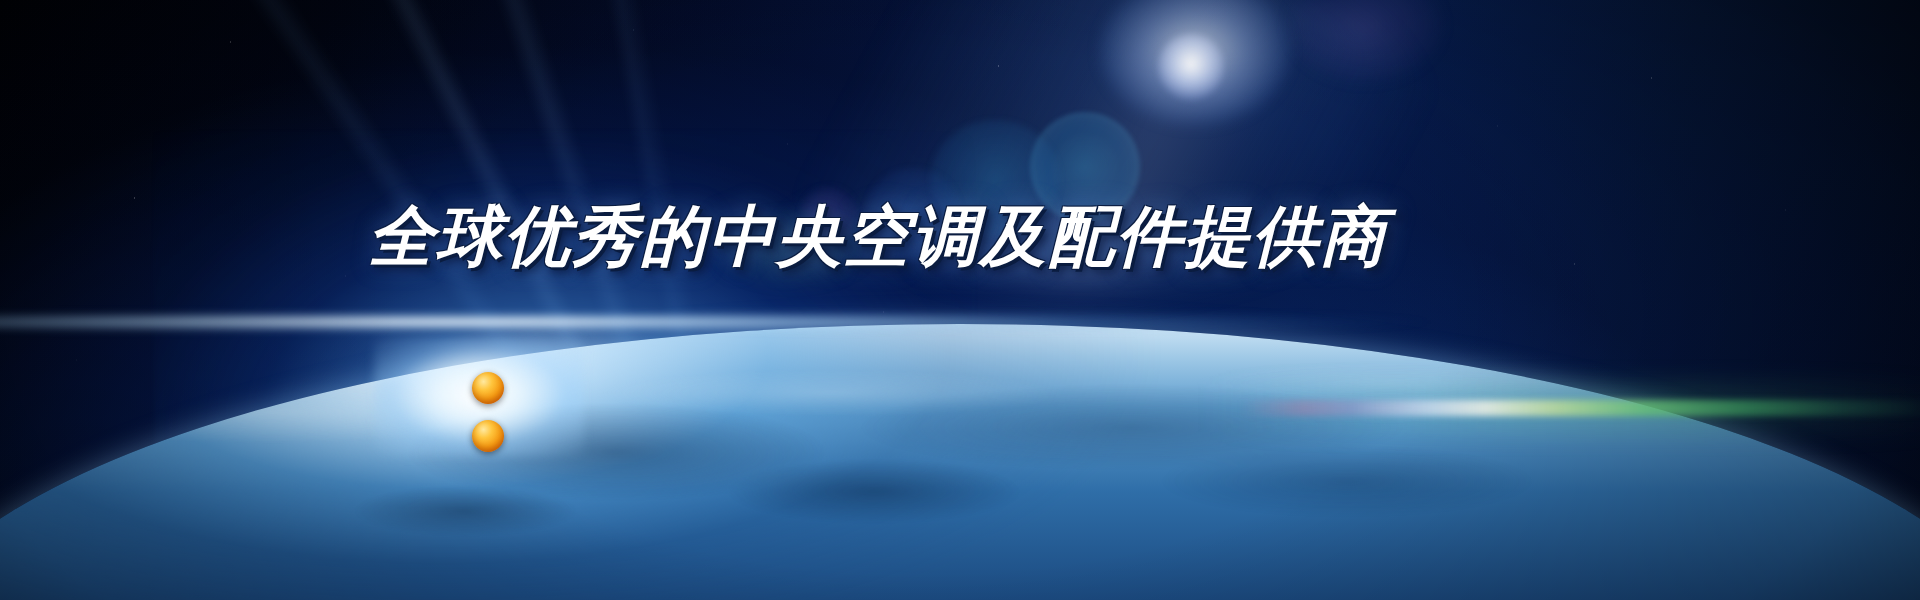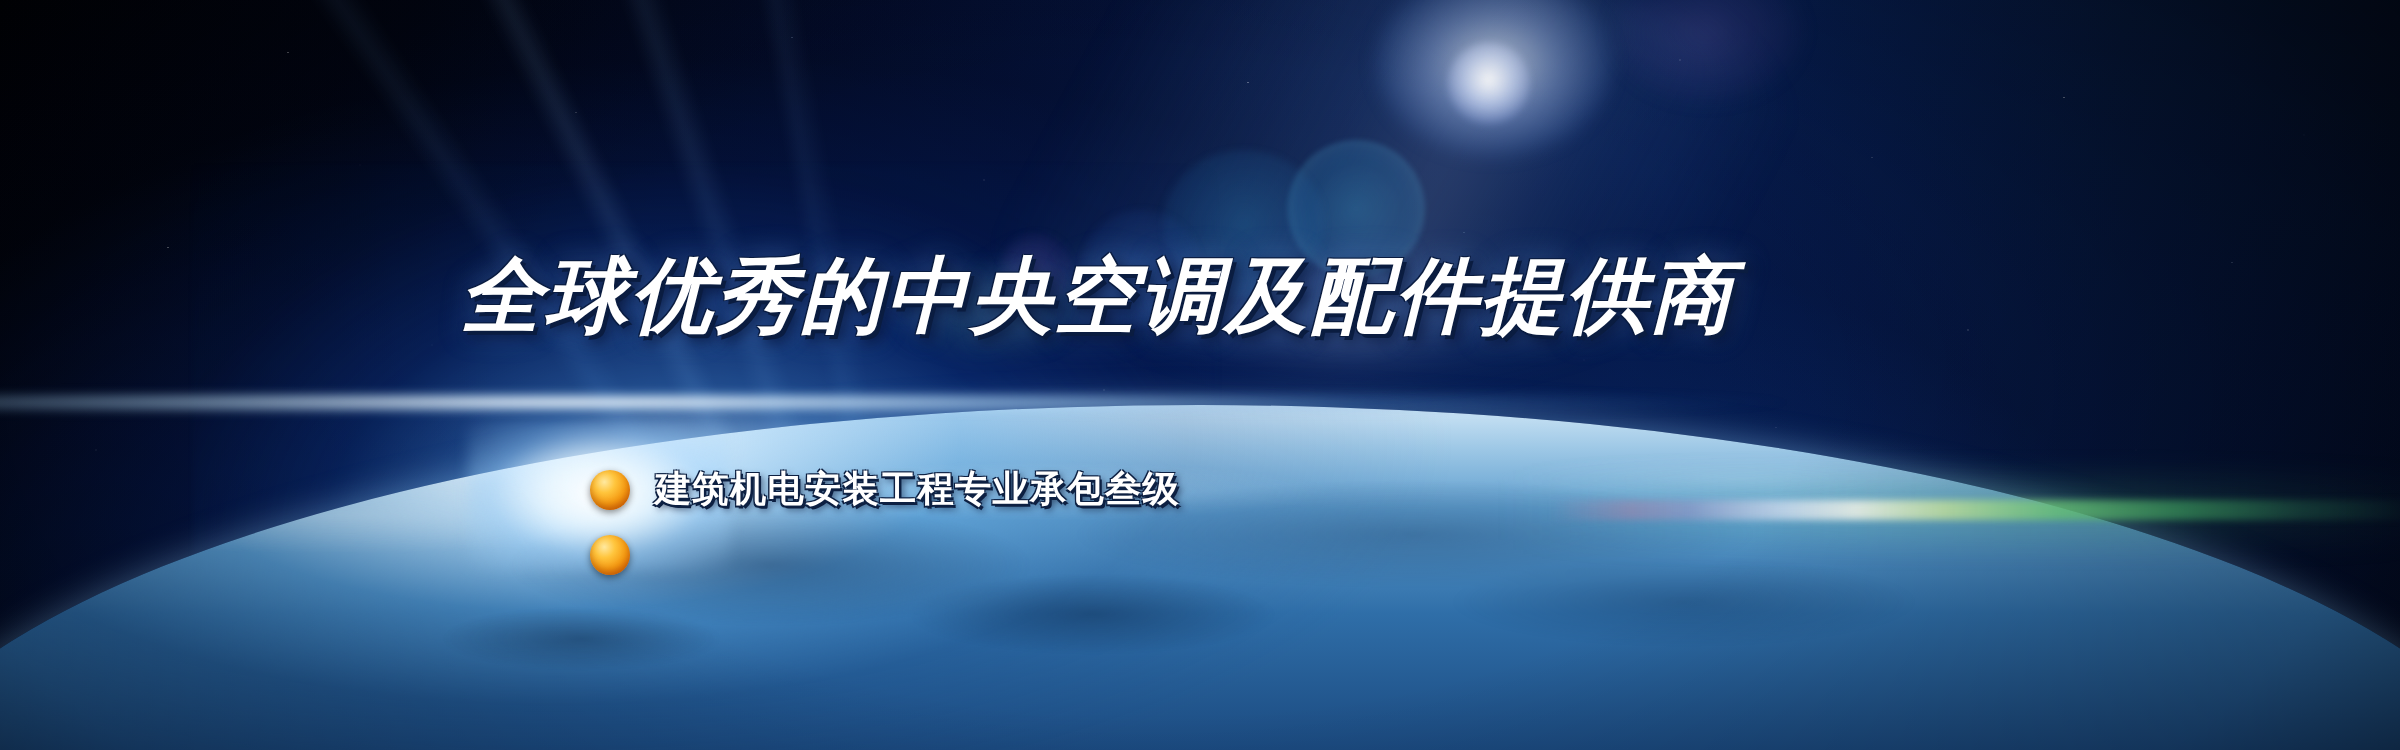--- a/index.html
+++ b/index.html
@@ -232,21 +232,20 @@
   <div class="layer" id="vignette"></div>
 
   <div id="content">
 
     <div id="headline">全球优秀的中央空调及配件提供商</div>
 
     <div id="bullet-list">
 
       <div class="bullet-row">
         <span class="bullet-dot"></span>
-        <span class="bullet-text">建筑机电安装工程专业承包叁级</span>
       </div>
 
       <div class="bullet-row">
         <span class="bullet-dot"></span>
       </div>
 
     </div>
   </div>
 </div>
 

